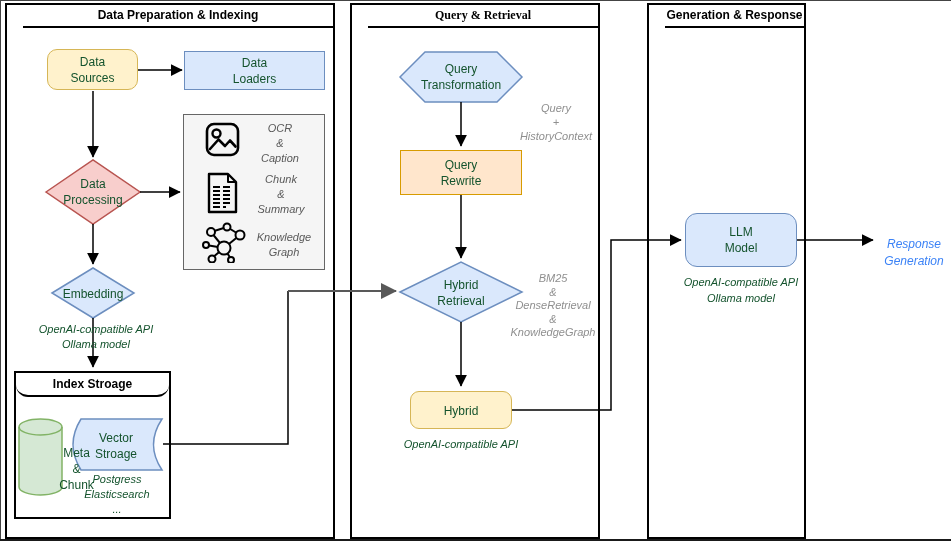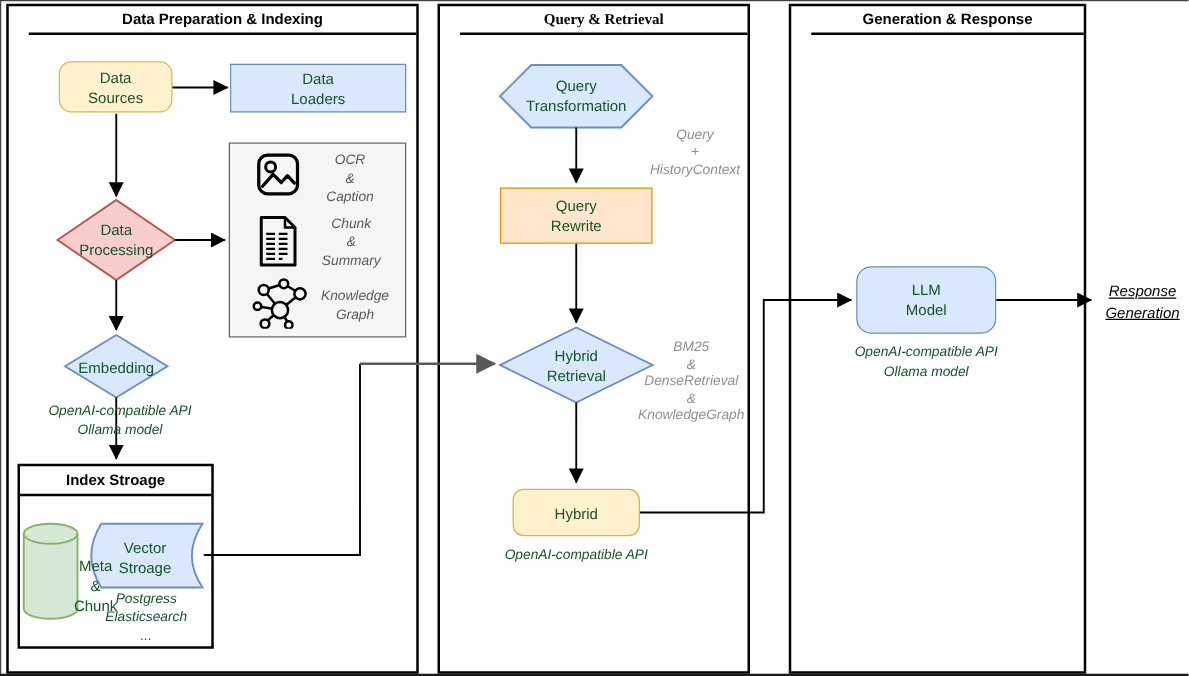--- a/index.html
+++ b/index.html
@@ -12,36 +12,36 @@
   .lane-header{height:21px;border-bottom:2px solid #000;text-align:center;
     font-weight:bold;font-size:12px;line-height:21px;color:#000;margin-left:16px;}
   .node{position:absolute;box-sizing:border-box;z-index:2;}
   .svg-overlay{position:absolute;left:0;top:0;z-index:3;pointer-events:none;}
   .label{position:absolute;z-index:4;text-align:center;white-space:pre-line;
     font-size:12px;line-height:16px;color:#14532d;}
   .note{font-style:italic;font-size:11px;line-height:15px;}
   .gray-note{color:#8f8f8f;}
   .darkgray-note{color:#595959;}
   .storage-title{height:22px;line-height:22px;border-bottom:2px solid #000;
-    text-align:center;font-weight:bold;font-size:12px;color:#000;}
+    text-align:center;font-weight:bold;font-size:12px;color:#000;border-radius:12px;}
   .icon{position:absolute;z-index:4;}
-  .resp{font-style:italic;text-decoration:underline;color:#000000;line-height:17px;}
+  .resp{font-style:italic;color:#3b82f6;line-height:17px;margin-top:11px;}
 </style>
 </head>
 <body>
 
 <div class="canvas">
 
   <div class="lane" style="left:5px;top:3px;width:330px;height:536px;">
     <div class="lane-header">Data Preparation &amp; Indexing</div>
   </div>
   <div class="lane" style="left:350px;top:3px;width:250px;height:536px;font-family:Liberation Serif, serif;">
     <div class="lane-header">Query &amp; Retrieval</div>
   </div>
-  <div class="lane" style="left:631px;top:3px;width:238px;height:536px;">
+  <div class="lane" style="left:647px;top:3px;width:159px;height:536px;">
     <div class="lane-header">Generation &amp; Response</div>
   </div>
 
   <div class="node" style="left:47px;top:49px;width:91px;height:41px;background:#FFF2CC;border:1.5px solid #D6B656;border-radius:10px;"></div>
   <div class="node" style="left:184px;top:51px;width:141px;height:39px;background:#DAE8FC;border:1.5px solid #6C8EBF;"></div>
   <div class="node" style="left:183px;top:114px;width:142px;height:156px;background:#F5F5F5;border:1.5px solid #666;"></div>
   <div class="node" style="left:14px;top:371px;width:157px;height:148px;background:#fff;border:2px solid #000;">
     <div class="storage-title">Index Stroage</div>
   </div>
   <div class="node" style="left:400px;top:150px;width:122px;height:45px;background:#FFE6CC;border:1.5px solid #D79B00;"></div>

